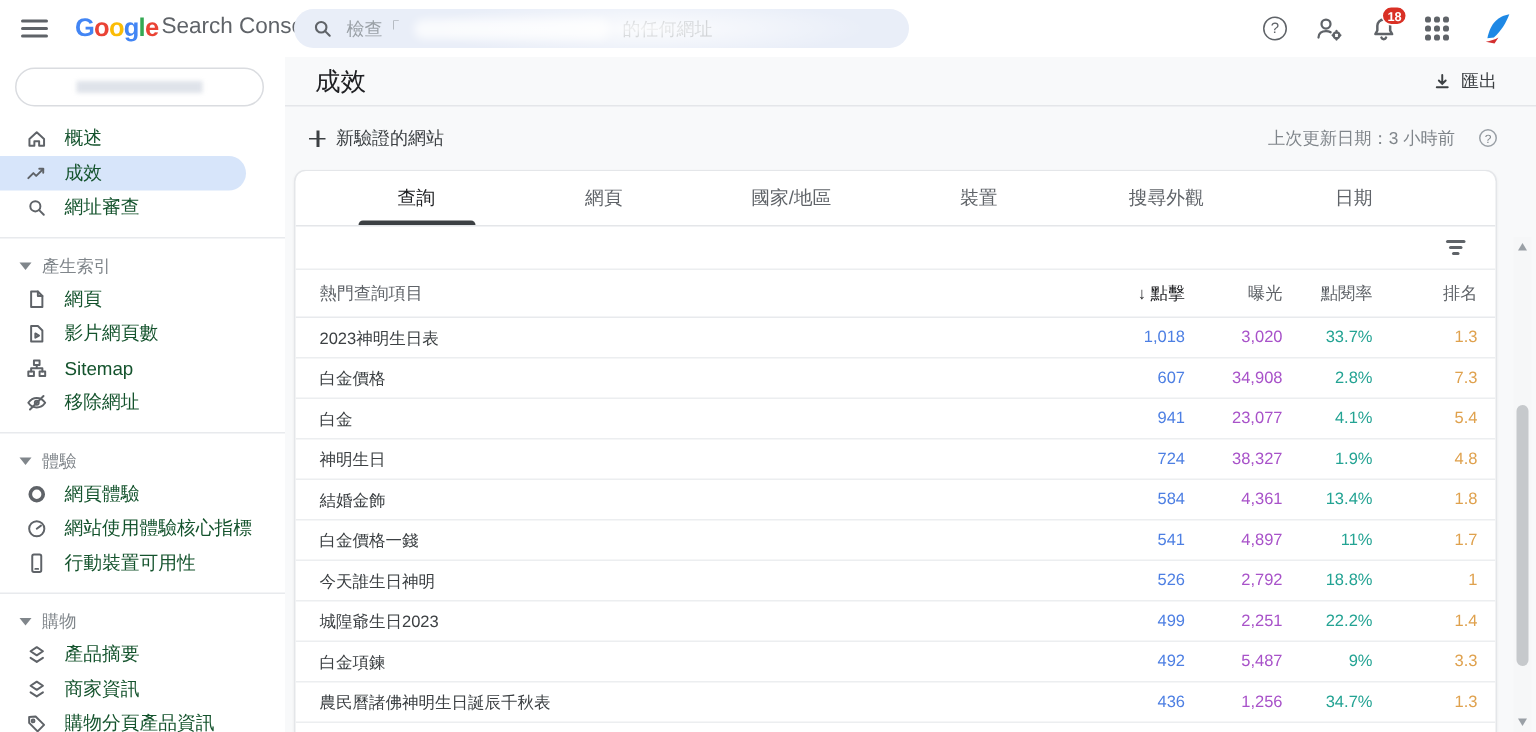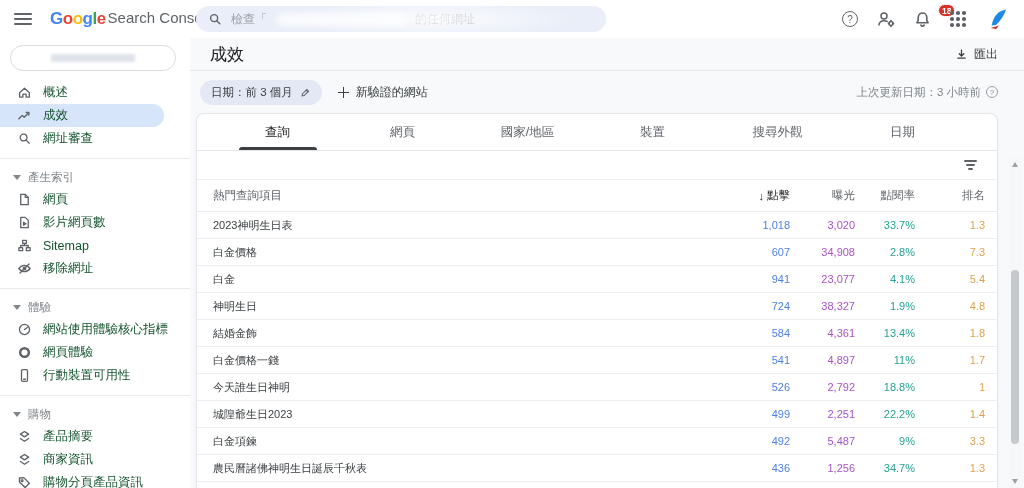--- a/index.html
+++ b/index.html
@@ -18,21 +18,21 @@
     border-radius:13px; display:flex; align-items:center; padding:0 12px; gap:9px; }
   .searchpill .ph { font-size:12px; color:#9aa0a6; }
   .blurblob { height:13px; border-radius:7px; background:rgba(255,255,255,.75); filter:blur(3px); }
   .blob-search { width:130px; }
   .smudge { position:absolute; left:280px; top:0; width:300px; height:38px; pointer-events:none;
     background:radial-gradient(ellipse at center, rgba(255,255,255,.85) 0%, rgba(255,255,255,0) 70%); }
   .top-icons { margin-left:auto; display:flex; align-items:center; gap:16px; }
   .tico { width:20px; height:20px; display:flex; align-items:center; justify-content:center; position:relative; cursor:pointer; }
   .helpcircle { width:16px; height:16px; border:1.6px solid #5f6368; border-radius:50%;
     display:flex; align-items:center; justify-content:center; font-size:10px; color:#5f6368; }
-  .bellbadge { position:absolute; top:-5px; left:26px; min-width:16px; height:13px; padding:0 3px;
+  .bellbadge { position:absolute; top:-5px; left:9px; min-width:16px; height:13px; padding:0 3px;
     background:#d93025; border:1.5px solid #fff; border-radius:8px; color:#fff; font-size:8.5px;
     font-weight:bold; display:flex; align-items:center; justify-content:center; }
   .appsgrid { display:grid; grid-template-columns:repeat(3,4px); grid-template-rows:repeat(3,4px); gap:2px; }
   .appsgrid i { width:3.5px; height:3.5px; background:#5f6368; border-radius:50%; }
   .avatar { width:26px; height:26px; }
 
   
   .shell { display:flex; height:450px; }
   aside { width:190px; background:#fff; overflow:hidden; flex-shrink:0; }
   main { flex:1; background:#f8f9fa; display:flex; flex-direction:column; position:relative; overflow:hidden; }
@@ -58,21 +58,21 @@
   .export-btn svg { width:13px; height:13px; stroke:#3c4043; fill:none; stroke-width:1.6; stroke-linecap:round; }
   .chip-row { height:42px; display:flex; align-items:center; gap:10px; padding:0 26px 0 10px; }
   .chip { height:25px; background:#e3e8f4; border-radius:13px; display:flex; align-items:center;
     gap:7px; padding:0 11px; font-size:11.5px; color:#3c4043; cursor:pointer; white-space:nowrap; }
   .chip svg { width:11px; height:11px; stroke:#5f6368; fill:none; stroke-width:1.5; stroke-linecap:round; }
   .newbtn { display:flex; align-items:center; gap:7px; font-size:12px; color:#3c4043; cursor:pointer; margin-left:6px; white-space:nowrap; }
   .plus { position:relative; width:11px; height:11px; }
   .plus::before,.plus::after { content:""; position:absolute; background:#3c4043; }
   .plus::before { left:5px; top:0; width:1.6px; height:11px; }
   .plus::after { top:5px; left:0; width:11px; height:1.6px; }
-  .updated { margin-left:auto; display:flex; align-items:center; gap:5px; font-size:11.5px; color:#80868b; white-space:nowrap; }
+  .updated { margin-left:auto; display:flex; align-items:center; gap:16px; font-size:11.5px; color:#80868b; white-space:nowrap; }
   .minihelp { width:12px; height:12px; border:1.2px solid #9aa0a6; border-radius:50%; font-size:8px;
     color:#80868b; display:flex; align-items:center; justify-content:center; }
 
   
   .card { flex:1; margin:0 26px 0 6px; background:#fff; border:1px solid #e4e6e9; border-bottom:none;
     border-radius:8px 8px 0 0; box-shadow:0 1px 2px rgba(60,64,67,.08); display:flex; flex-direction:column; overflow:hidden; }
   .tabs { height:37px; display:flex; align-items:stretch; border-bottom:1px solid #e4e6e9; padding-left:18px; }
   .tab { width:125px; display:flex; align-items:center; justify-content:center; font-size:12.5px;
     color:#5f6368; cursor:pointer; position:relative; white-space:nowrap; }
   .tab.active { color:#202124; }
@@ -253,33 +253,33 @@
 
     <div class="sdivider"></div>
 
     <div class="sec-head">
       <span class="caret-d"></span>
       <span>體驗</span>
     </div>
     <div class="nav-item">
       <span class="nicon">
           <svg viewBox="0 0 16 16">
+            <circle cx="8" cy="8" r="4.6" style="stroke-width:2.6"></circle>
+          </svg>
+        </span>
+      <span>網頁體驗</span>
+    </div>
+    <div class="nav-item">
+      <span class="nicon">
+          <svg viewBox="0 0 16 16">
             <circle cx="8" cy="8" r="5.4"></circle>
             <path d="M8 8l3-2.2"></path>
           </svg>
         </span>
       <span>網站使用體驗核心指標</span>
-    </div>
-    <div class="nav-item">
-      <span class="nicon">
-          <svg viewBox="0 0 16 16">
-            <circle cx="8" cy="8" r="4.6" style="stroke-width:2.6"></circle>
-          </svg>
-        </span>
-      <span>網頁體驗</span>
     </div>
     <div class="nav-item">
       <span class="nicon">
           <svg viewBox="0 0 16 16">
             <rect x="4.8" y="1.8" width="6.4" height="12.4" rx="1.2"></rect>
             <path d="M7 12h2"></path>
           </svg>
         </span>
       <span>行動裝置可用性</span>
     </div>
@@ -326,27 +326,20 @@
       <span class="export-btn">
         <svg viewBox="0 0 16 16">
             <path d="M8 2.5v7M5.2 7l2.8 2.8L10.8 7"></path>
             <path d="M3.5 12.5h9"></path>
           </svg>
         <span>匯出</span>
       </span>
     </div>
 
     <div class="chip-row">
-      <span class="chip">
-        <span>日期：前 3 個月</span>
-        <svg viewBox="0 0 16 16">
-            <path d="M3 13l.5-3L10 3.5l2.5 2.5L6 12.5z"></path>
-            <path d="M9 4.5L11.5 7"></path>
-          </svg>
-      </span>
       <span class="newbtn">
         <span class="plus"></span>
         <span>新驗證的網站</span>
       </span>
       <span class="updated">
         <span>上次更新日期：3 小時前</span>
         <span class="minihelp">?</span>
       </span>
     </div>
 

